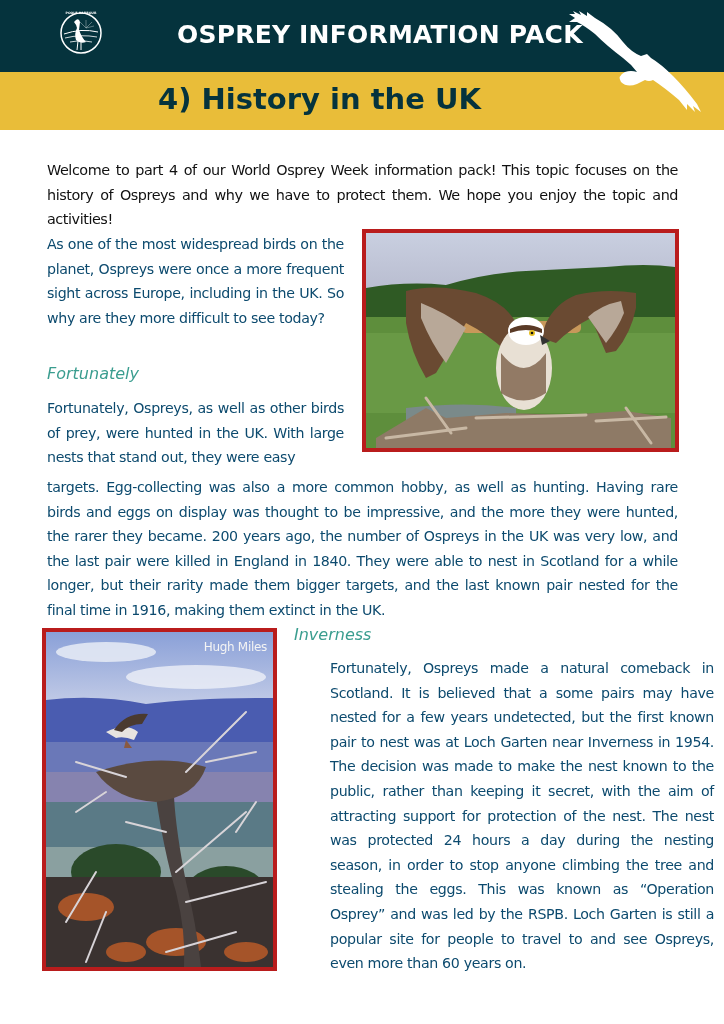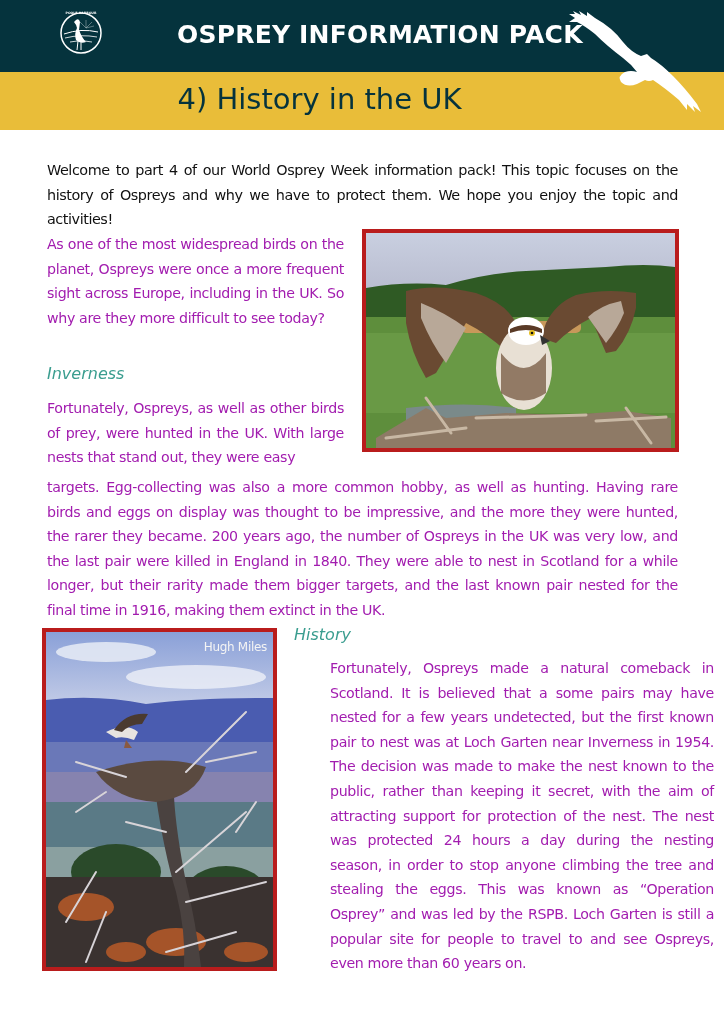--- a/index.html
+++ b/index.html
@@ -17,30 +17,30 @@
     .logo {
       position: absolute; left: 56px; top: 8px; width: 50px; height: 50px;
     }
     .pack-title {
       position: absolute; left: 165px; top: 20px; width: 400px;
       font-family: "DejaVu Sans", sans-serif; font-weight: bold;
       font-size: 25px; color: #ffffff; letter-spacing: 0.2px; white-space: nowrap; margin-left: 12px;
     }
     .section-title {
       position: absolute; left: 0; top: 82px; width: 667px; text-align: center;
-      font-family: "DejaVu Sans", sans-serif; font-weight: normal;
+      font-family: "DejaVu Sans", sans-serif; font-weight: bold;
       font-size: 29px; color: #05333d; white-space: nowrap; padding-right: 28px;
     }
     .bird-silhouette {
       position: absolute; left: 565px; top: 8px; width: 140px; height: 108px;
     }
 
     .text {
       font-family: "DejaVu Sans", sans-serif; font-size: 14.2px; line-height: 24.6px;
-      color: #a21caf; text-align: justify; letter-spacing: -0.35px;
+      color: #0c4a6e; text-align: justify; letter-spacing: -0.35px;
     }
     .intro {
       position: absolute; left: 47px; top: 150px; width: 631px;
       font-size: 14.4px; color: #111; letter-spacing: -0.45px; margin-top: 8px;
     }
     .intro::after, .p1::after { content: ""; }
 
     .photo-frame {
       position: absolute; border: 4px solid #b91c1c; background: #7a9a5a; overflow: hidden;
     }
@@ -91,21 +91,21 @@
 <div class="section-title">4) History in the UK</div>
 
 <svg class="bird-silhouette" viewBox="0 0 140 108">
   <path fill="#ffffff" d="M4 6 L10 6 L8 3 L16 7 L14 3 L22 8 L22 4 L30 10 Q48 20 58 34 Q66 44 76 48 L82 46 L86 50 Q96 56 108 68 Q120 80 132 96 L136 104 L128 98 L130 104 L122 96 L122 102 L114 92 Q100 80 88 72 Q84 74 80 72 L72 76 Q62 80 56 74 Q52 68 60 64 Q66 62 72 64 Q66 56 58 50 Q42 38 30 26 Q20 18 12 14 L4 14 L10 10 Z"></path>
 </svg>
 
 <p class="text intro">Welcome to part 4 of our World Osprey Week information pack! This topic focuses on the history of Ospreys and why we have to protect them. We hope you enjoy the topic and activities!</p>
 
 <p class="text p1">As one of the most widespread birds on the planet, Ospreys were once a more frequent sight across Europe, including in the UK. So why are they more difficult to see today?</p>
 
-<h2 class="subhead subhead-extinction">Inverness</h2>
+<h2 class="subhead subhead-extinction">Fortunately</h2>
 <p class="text p2a">Fortunately, Ospreys, as well as other birds of prey, were hunted in the UK. With large nests that stand out, they were easy</p>
 <p class="text p2b last-line">targets. Egg-collecting was also a more common hobby, as well as hunting. Having rare birds and eggs on display was thought to be impressive, and the more they were hunted, the rarer they became. 200 years ago, the number of Ospreys in the UK was very low, and the last pair were killed in England in 1840. They were able to nest in Scotland for a while longer, but their rarity made them bigger targets, and the last known pair nested for the final time in 1916, making them extinct in the UK.</p>
 
 <div class="photo-frame photo-osprey">
   <svg width="100%" height="100%" viewBox="0 0 309 215" preserveAspectRatio="none">
     <defs>
       <linearGradient id="sky1" x1="0" y1="0" x2="0" y2="1">
         <stop offset="0" stop-color="#c9cfe0"></stop>
           <stop offset="1" stop-color="#b8bccf"></stop>
       </linearGradient>
@@ -180,14 +180,14 @@
     </g>
     <g>
       <path d="M60 100 Q80 90 92 100 L88 108 Q78 104 70 106 Z" fill="#e8e4e0"></path>
       <path d="M68 98 Q80 80 102 82 L96 92 Q84 92 76 100 Z" fill="#4a3a30"></path>
       <path d="M80 108 L86 116 L78 116 Z" fill="#8a5a40"></path>
     </g>
   </svg>
   <span class="credit">Hugh Miles</span>
 </div>
 
-<h2 class="subhead subhead-comeback">History</h2>
+<h2 class="subhead subhead-comeback">Inverness</h2>
 <p class="text p3 last-line">Fortunately, Ospreys made a natural comeback in Scotland. It is believed that a some pairs may have nested for a few years undetected, but the first known pair to nest was at Loch Garten near Inverness in 1954. The decision was made to make the nest known to the public, rather than keeping it secret, with the aim of attracting support for protection of the nest. The nest was protected 24 hours a day during the nesting season, in order to stop anyone climbing the tree and stealing the eggs. This was known as “Operation Osprey” and was led by the RSPB. Loch Garten is still a popular site for people to travel to and see Ospreys, even more than 60 years on.</p>
 
 </body></html>

